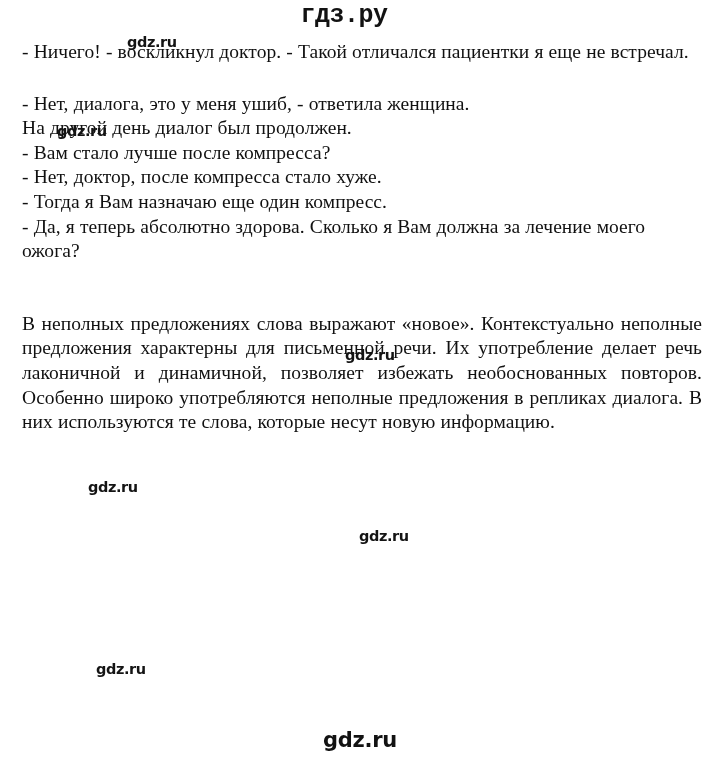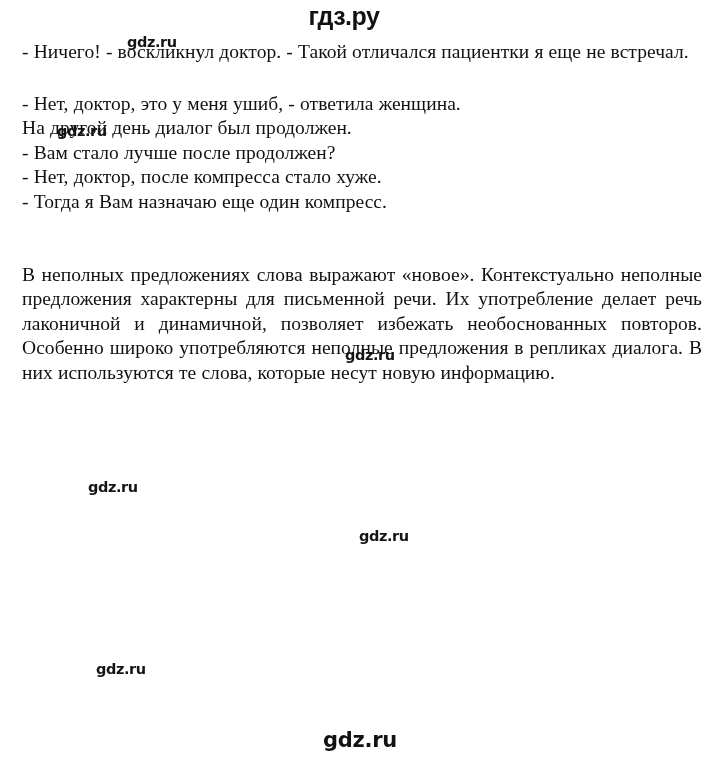--- a/index.html
+++ b/index.html
@@ -24,21 +24,21 @@
     height: 761px;
   }
 
   
   .site-header {
     position: absolute;
     top: 2px;
     left: 0;
     width: 688px;
     text-align: center;
-    font-family: Liberation Sans, sans-serif;
+    font-family: Liberation Mono, monospace;
     font-weight: bold;
     font-size: 25px;
     letter-spacing: -0.5px;
     color: #121212;
     line-height: 28px;
   }
 
   
   .site-footer {
     position: absolute;
@@ -100,33 +100,34 @@
 
   <div class="content">
 
     <p class="para">- Ничего! - воскликнул доктор. - Такой отличался пациентки я еще не встречал.</p>
 
     <div class="gap-lg"></div>
 
 
 
 
-    <p class="para">- Нет, доктор, это у меня ушиб, - ответила женщина.</p>
+    <p class="para">- Нет, диалога, это у меня ушиб, - ответила женщина.</p>
 
 
     <p class="para">На другой день диалог был продолжен.</p>
 
-    <p class="para">- Вам стало лучше после продолжен?</p>
+    <p class="para">- Вам стало лучше после компресса?</p>
 
     <p class="para">- Нет, доктор, после компресса стало хуже.</p>
 
     <p class="para">- Тогда я Вам назначаю еще один  компресс.</p>
 
 
 
+    <p class="para">- Да, я теперь абсолютно здорова. Сколько я Вам должна за лечение моего ожога?</p>
 
 
     <div class="gap-md"></div>
     <div class="gap-md"></div>
 
     <p class="para justify">В неполных предложениях слова выражают «новое». Контекстуально неполные предложения характерны для письменной речи. Их употребление делает речь лаконичной и динамичной, позволяет избежать необоснованных повторов. Особенно широко употребляются неполные предложения в репликах диалога. В них используются те слова, которые несут новую информацию.</p>
 
   </div>
 
   <div class="site-footer">gdz.ru</div>

